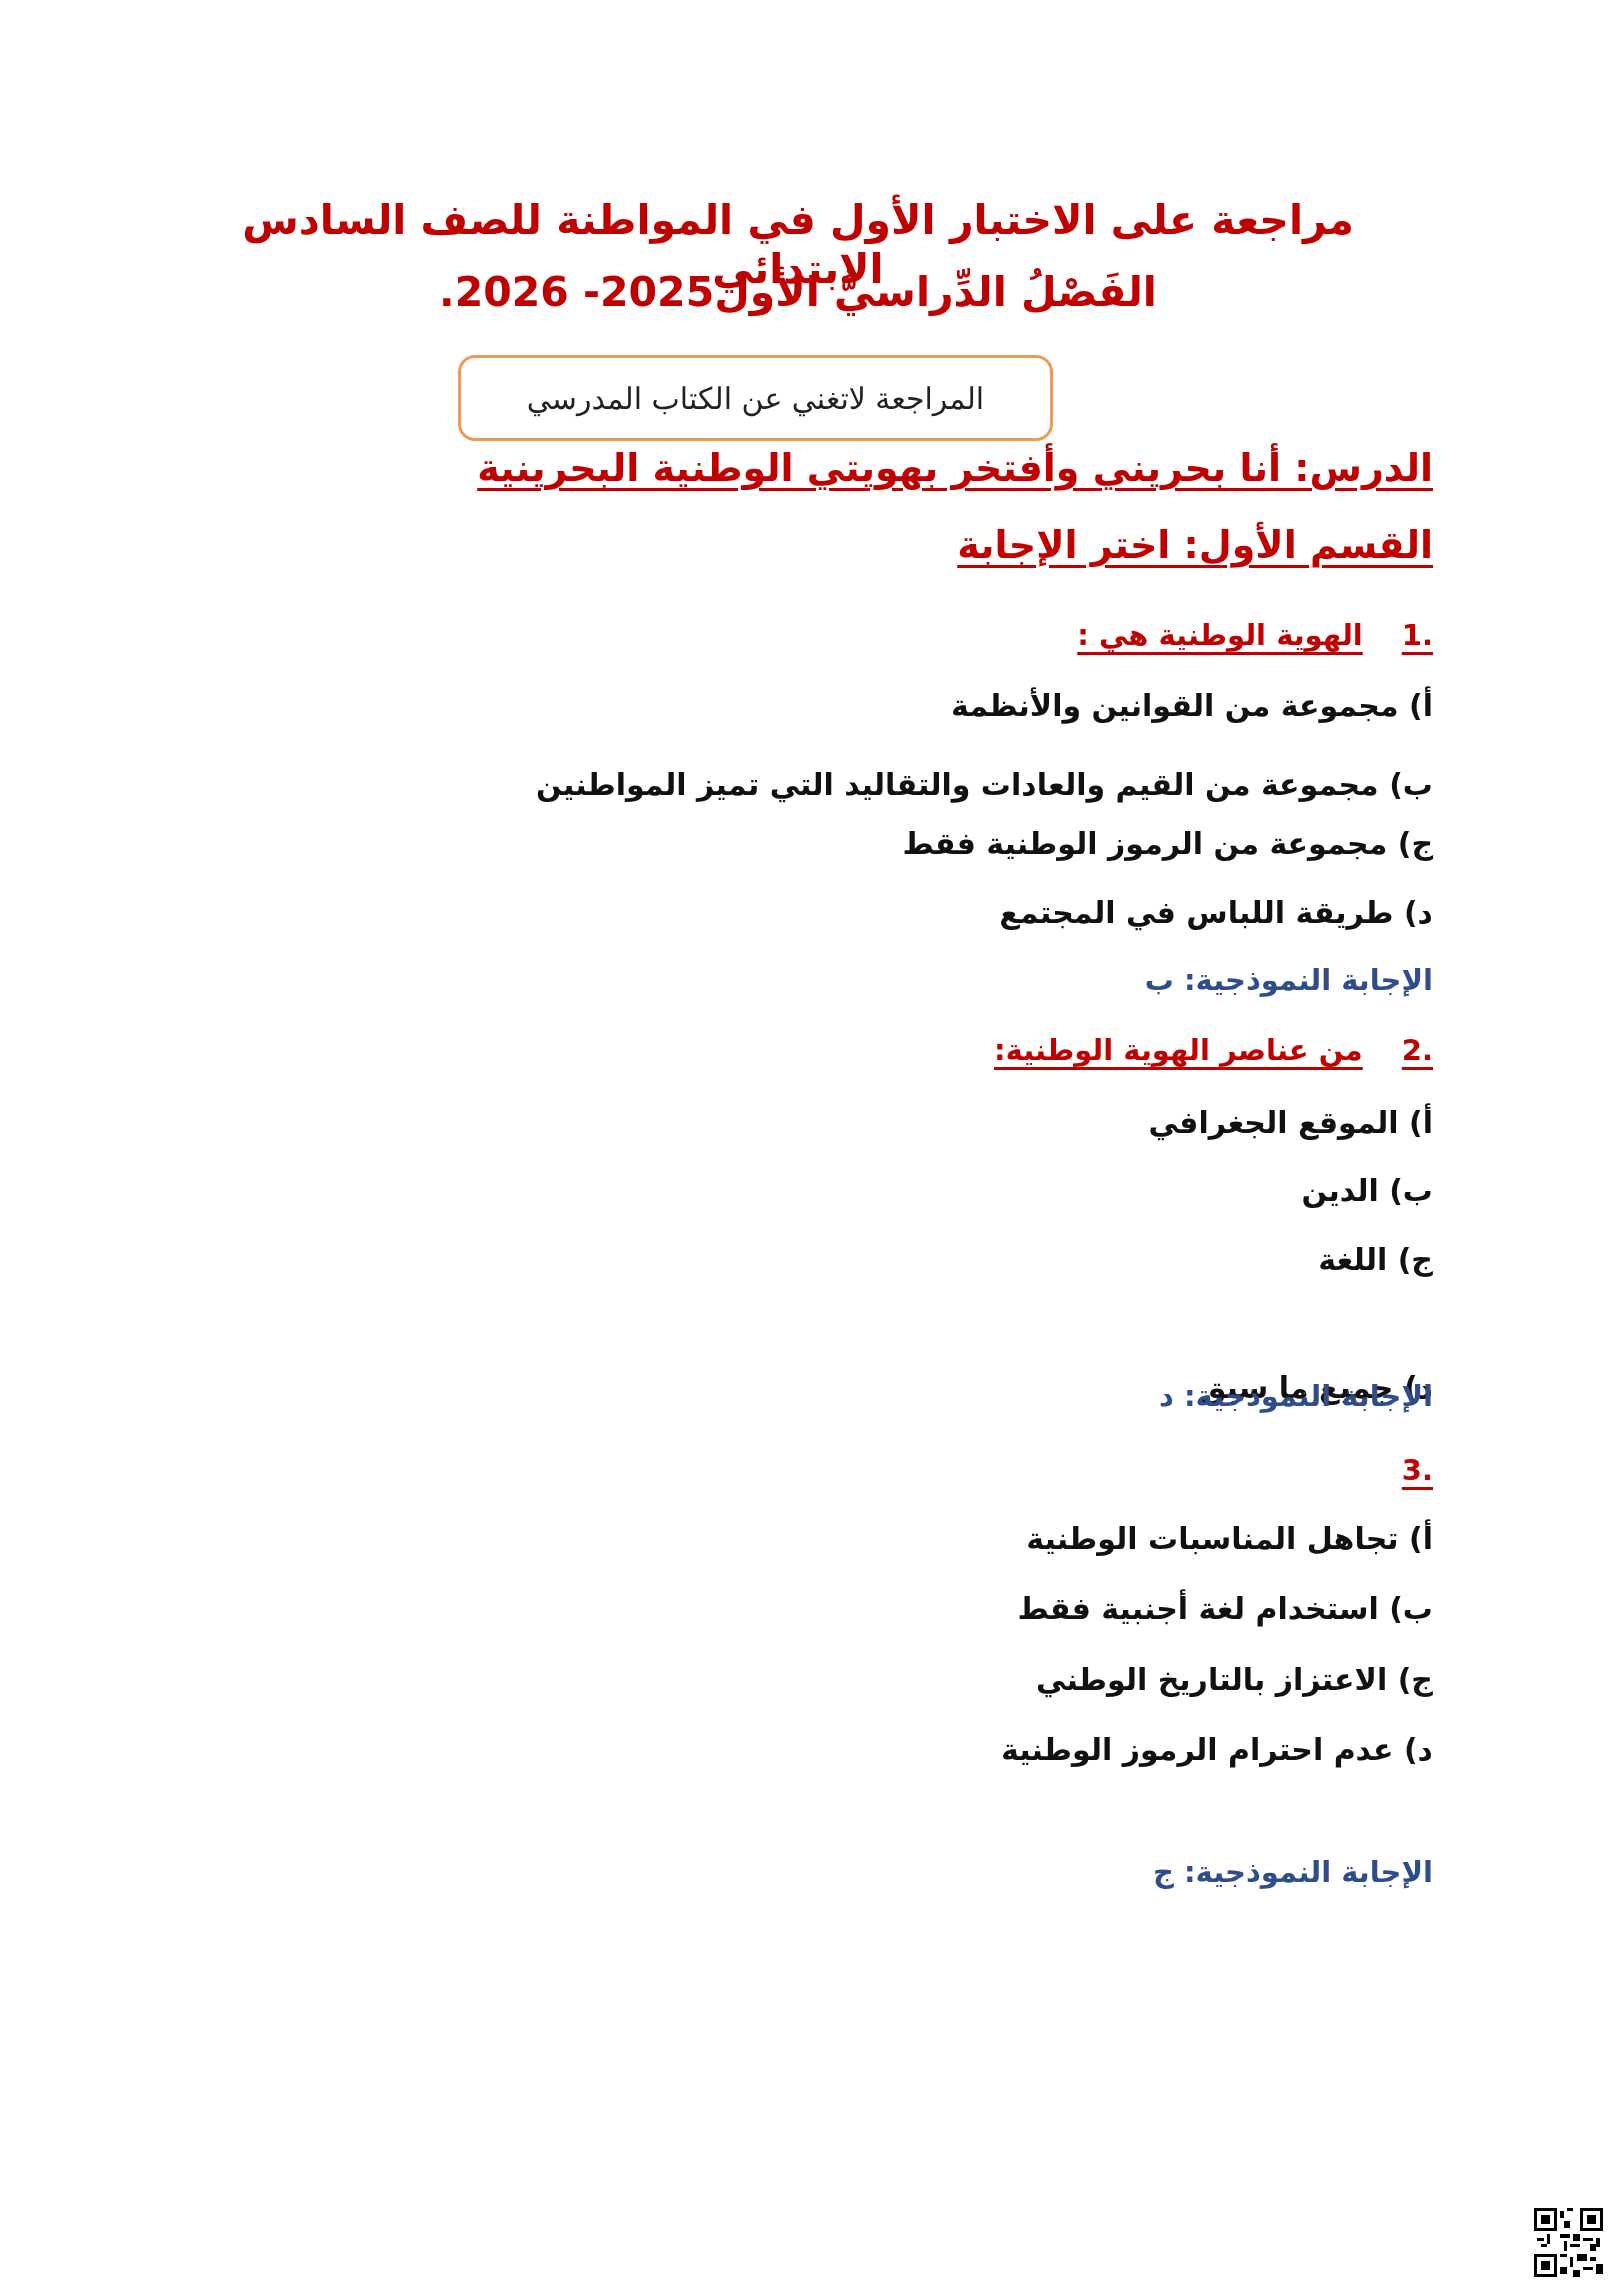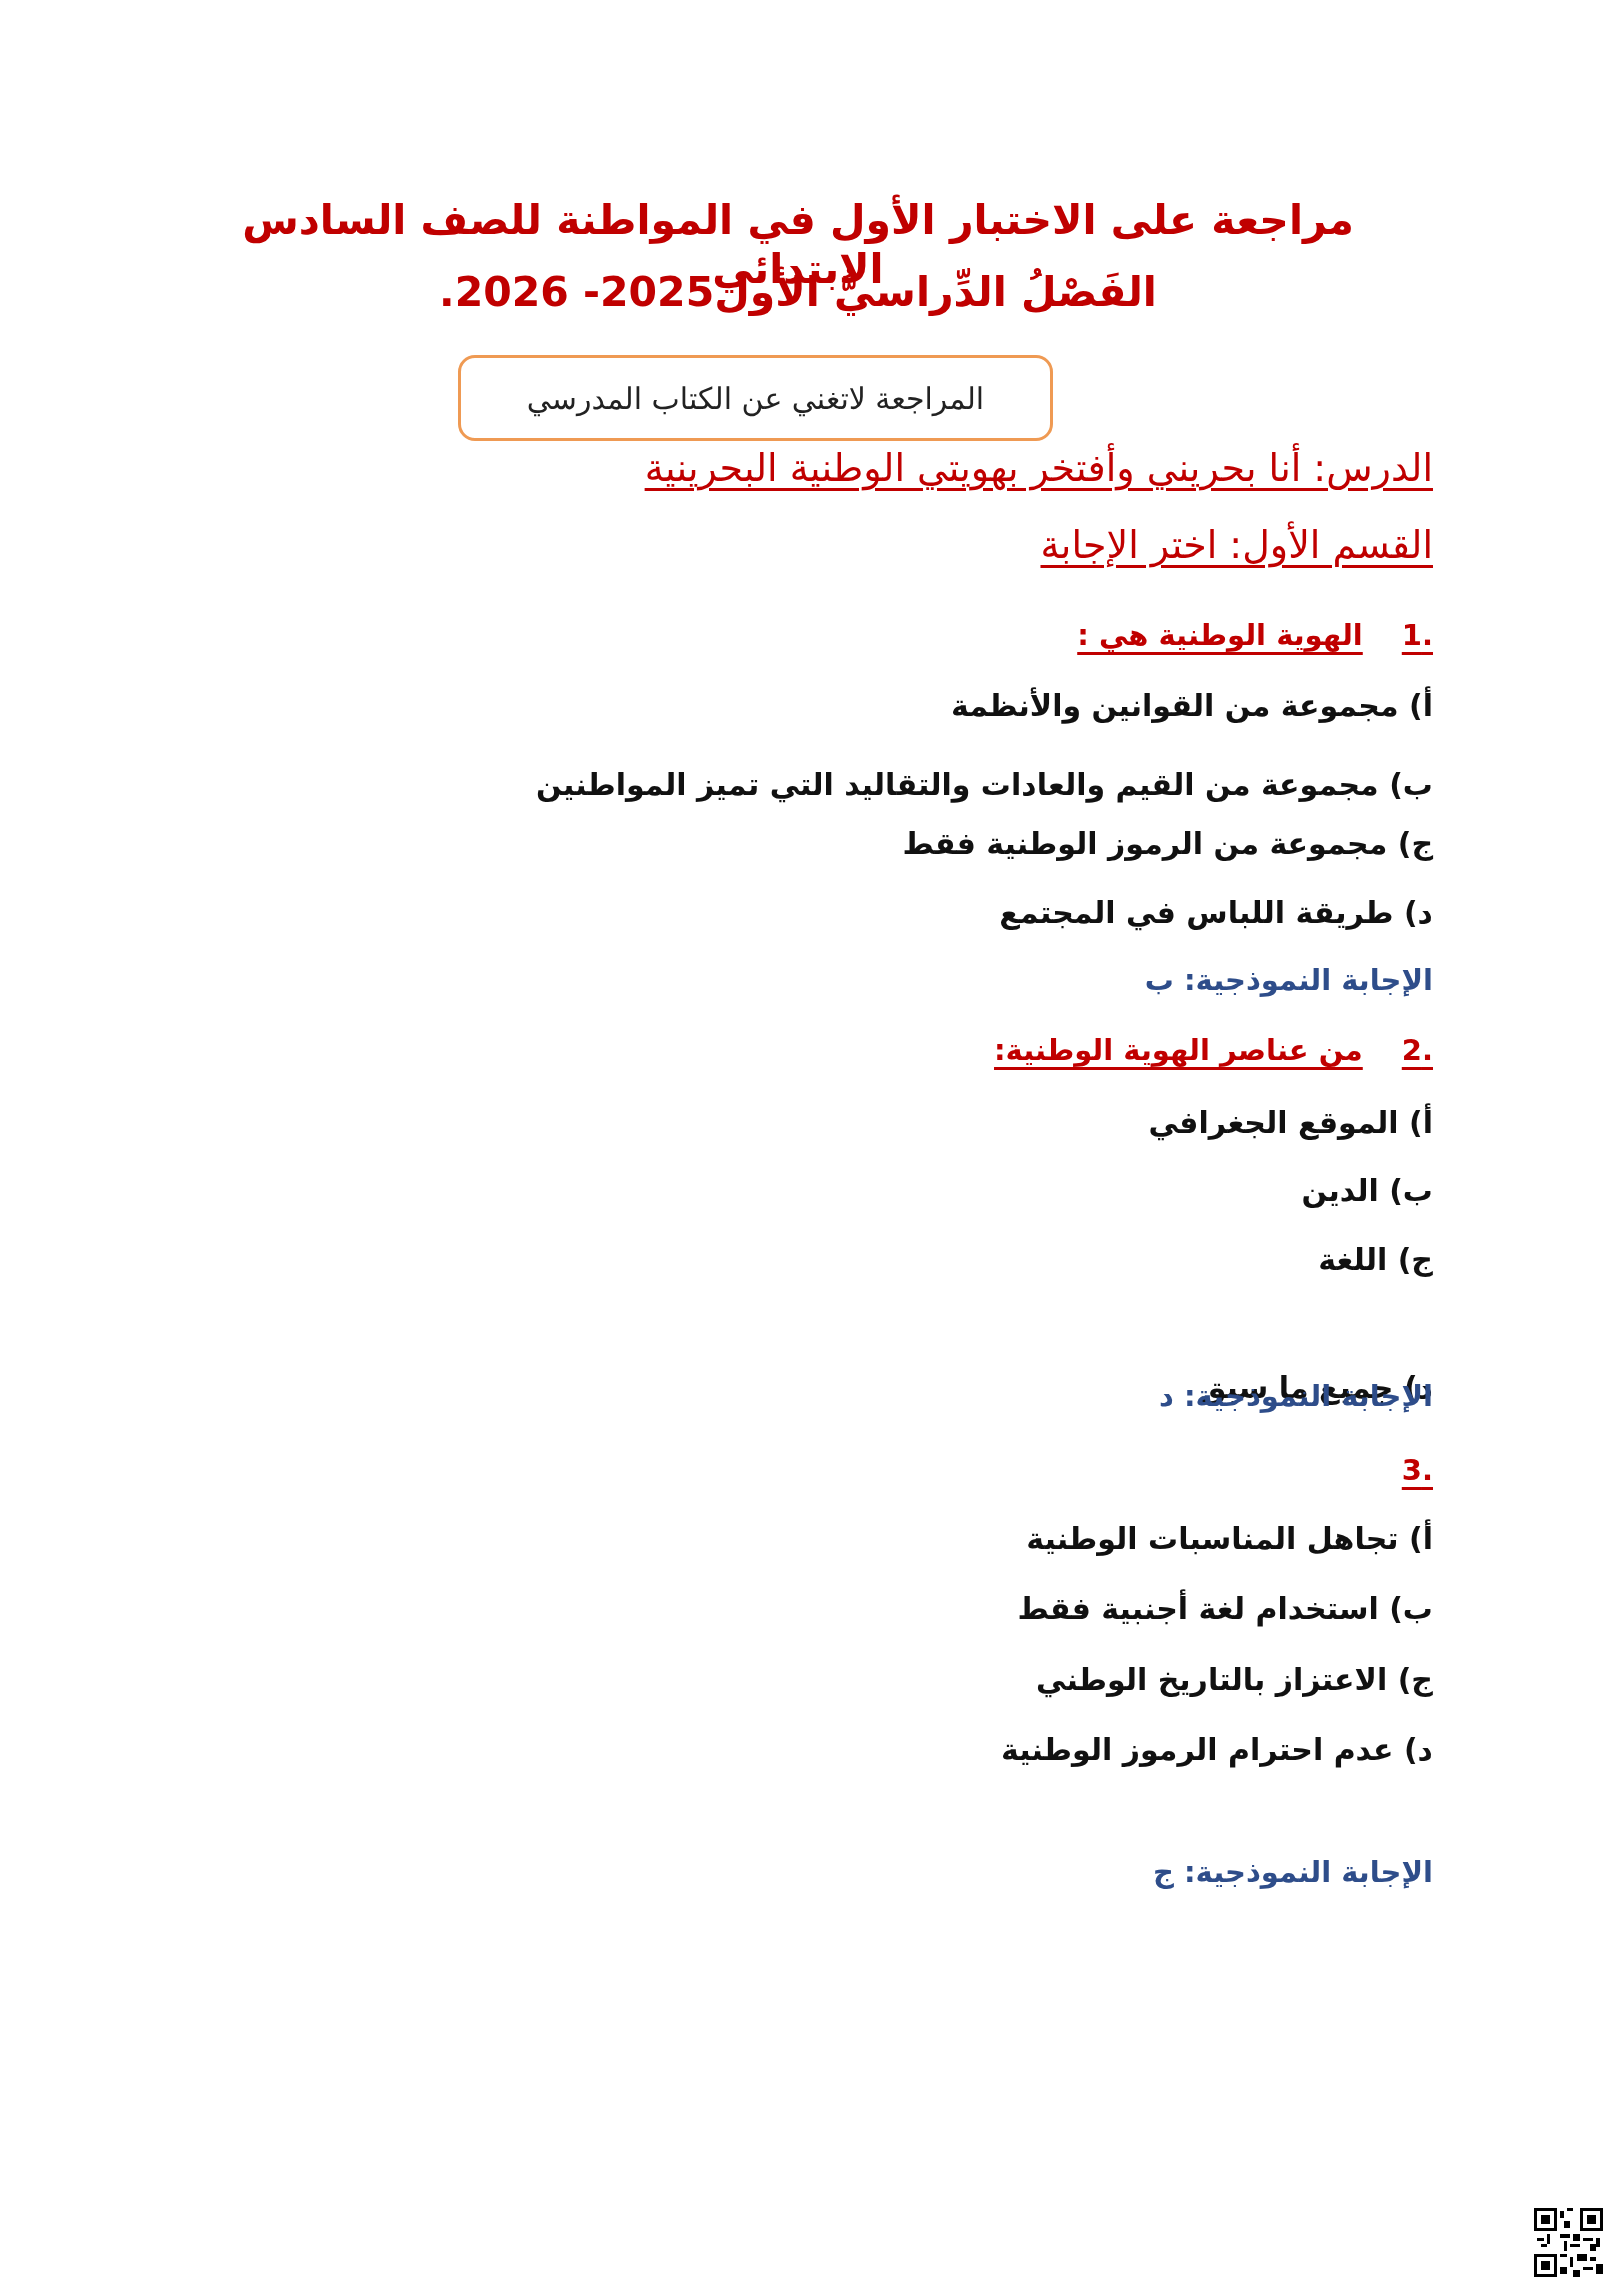--- a/index.html
+++ b/index.html
@@ -15,21 +15,21 @@
   .t1 { top: 196px; }
   .t2 { top: 268px; }
   .note-box {
     position: absolute; left: 458px; top: 355px; width: 595px; height: 86px;
     border: 3.3px solid #f4a460; border-color: #ef9a53; border-radius: 17px;
     box-sizing: border-box; display: flex; align-items: center; justify-content: center;
     font-family: "DejaVu Serif", "Liberation Serif", serif; font-size: 30px; color: #222;
     background: #fff;
   }
   .heading {
-    position: absolute; right: 190px; color: #c00000; font-weight: normal; font-size: 38px;
+    position: absolute; right: 190px; color: #c00000; font-weight: bold; font-size: 38px;
     text-decoration: underline; text-decoration-thickness: 3.3px; text-underline-offset: 6.5px;
     white-space: nowrap;
   }
   .h-lesson { top: 446px; }
   .h-section { top: 523px; }
   .question {
     position: absolute; right: 190px; color: #c00000; font-weight: bold; font-size: 29px;
     text-decoration: underline; text-decoration-thickness: 2.6px; text-underline-offset: 6.5px;
     white-space: nowrap; display: flex; flex-direction: row; gap: 39px;
   }

